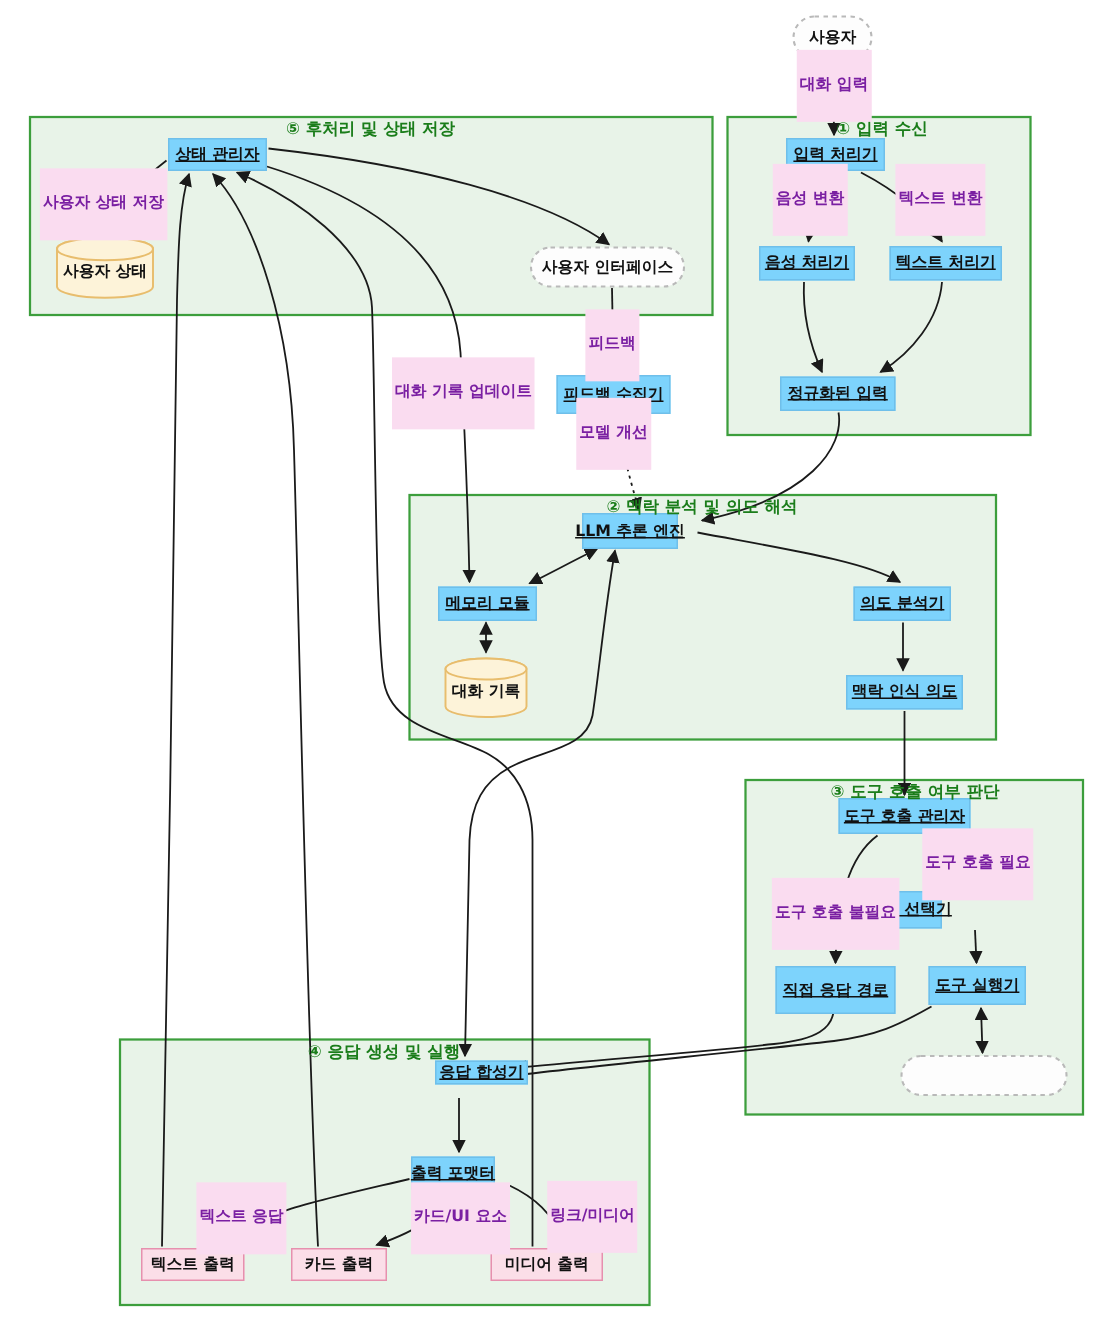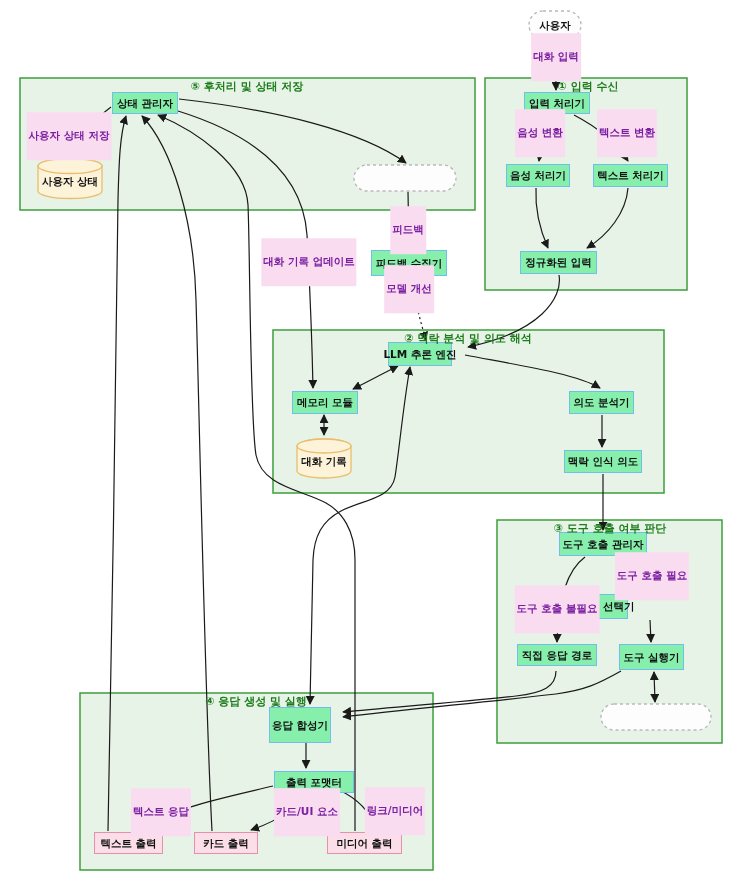--- a/index.html
+++ b/index.html
@@ -3,21 +3,21 @@
 <meta charset="utf-8">
 <style>
   html,body{margin:0;padding:0;background:#ffffff;}
   .stage{position:relative;width:740px;height:886px;background:#ffffff;overflow:hidden;
          font-family:"DejaVu Sans","Liberation Sans",sans-serif;}
   .stage svg{position:absolute;left:0;top:0;z-index:1;}
   .lbl{position:absolute;z-index:3;display:flex;align-items:center;justify-content:center;
        font-size:10.5px;font-weight:bold;color:#111;white-space:nowrap;line-height:1;}
   .node{position:absolute;z-index:2;display:flex;align-items:center;justify-content:center;
         font-size:10.5px;font-weight:bold;color:#111;white-space:nowrap;box-sizing:border-box;line-height:1;}
-  .proc{background:#86efac;border:1.3px solid #6fbfea;}
+  .proc{background:#7dd3fc;border:1.3px solid #6fbfea;text-decoration:underline;}
   .out{background:#fbdee8;border:1.3px solid #e690ae;}
   .ctitle{position:absolute;z-index:3;transform:translate(-50%,-50%);font-size:11px;font-weight:bold;
           color:#1a7d1a;white-space:nowrap;}
   .elbl{position:absolute;z-index:3;transform:translate(-50%,-50%);font-size:10.5px;font-weight:bold;
         color:#7a1fa2;background:#fadcf0;padding:18px 2px;white-space:nowrap;line-height:1.1;}
 </style>
 </head>
 <body>
 
 <div class="stage">
@@ -95,31 +95,32 @@
 <div class="node proc" style="left:506px;top:164px;width:64px;height:23px">음성 처리기</div>
 <div class="node proc" style="left:593px;top:164px;width:75px;height:23px">텍스트 처리기</div>
 <div class="node proc" style="left:520px;top:251px;width:77px;height:23px">정규화된 입력</div>
 <div class="node proc" style="left:371px;top:250px;width:76px;height:26px">피드백 수집기</div>
 <div class="node proc" style="left:388px;top:342px;width:64px;height:24px">LLM 추론 엔진</div>
 <div class="node proc" style="left:292px;top:391px;width:66px;height:23px">메모리 모듈</div>
 <div class="node proc" style="left:569px;top:391px;width:65px;height:23px">의도 분석기</div>
 <div class="node proc" style="left:564px;top:450px;width:78px;height:23px">맥락 인식 의도</div>
 <div class="node proc" style="left:559px;top:532px;width:88px;height:24px">도구 호출 관리자</div>
 <div class="node proc" style="left:585px;top:594px;width:43px;height:25px">도구 선택기</div>
-<div class="node proc" style="left:517px;top:644px;width:80px;height:22px">직접 응답 경로</div>
+<div class="node proc" style="left:517px;top:644px;width:80px;height:32px">직접 응답 경로</div>
 <div class="node proc" style="left:619px;top:644px;width:65px;height:26px">도구 실행기</div>
-<div class="node proc" style="left:269px;top:707px;width:62px;height:36px">응답 합성기</div>
-<div class="node proc" style="left:274px;top:771px;width:80px;height:22px">출력 포맷터</div>
+<div class="node proc" style="left:290px;top:707px;width:62px;height:16px">응답 합성기</div>
+<div class="node proc" style="left:274px;top:771px;width:56px;height:22px">출력 포맷터</div>
 
 <div class="node out" style="left:94px;top:832px;width:69px;height:22px">텍스트 출력</div>
 <div class="node out" style="left:194px;top:832px;width:64px;height:22px">카드 출력</div>
 <div class="node out" style="left:327px;top:832px;width:75px;height:22px">미디어 출력</div>
 
 <div class="lbl" style="left:529px;top:11px;width:52px;height:28px">사용자</div>
 <div class="lbl" style="left:38px;top:164px;width:64px;height:34px">사용자 상태</div>
+<div class="lbl" style="left:354px;top:165px;width:102px;height:26px">사용자 인터페이스</div>
 <div class="lbl" style="left:297px;top:444px;width:54px;height:34px">대화 기록</div>
 
 <div class="elbl" style="left:556px;top:57px">대화 입력</div>
 <div class="elbl" style="left:540px;top:133px">음성 변환</div>
 <div class="elbl" style="left:627px;top:133px">텍스트 변환</div>
 <div class="elbl" style="left:69px;top:136px">사용자 상태 저장</div>
 <div class="elbl" style="left:309px;top:262px">대화 기록 업데이트</div>
 <div class="elbl" style="left:408px;top:230px">피드백</div>
 <div class="elbl" style="left:409px;top:289px">모델 개선</div>
 <div class="elbl" style="left:652px;top:576px">도구 호출 필요</div>

